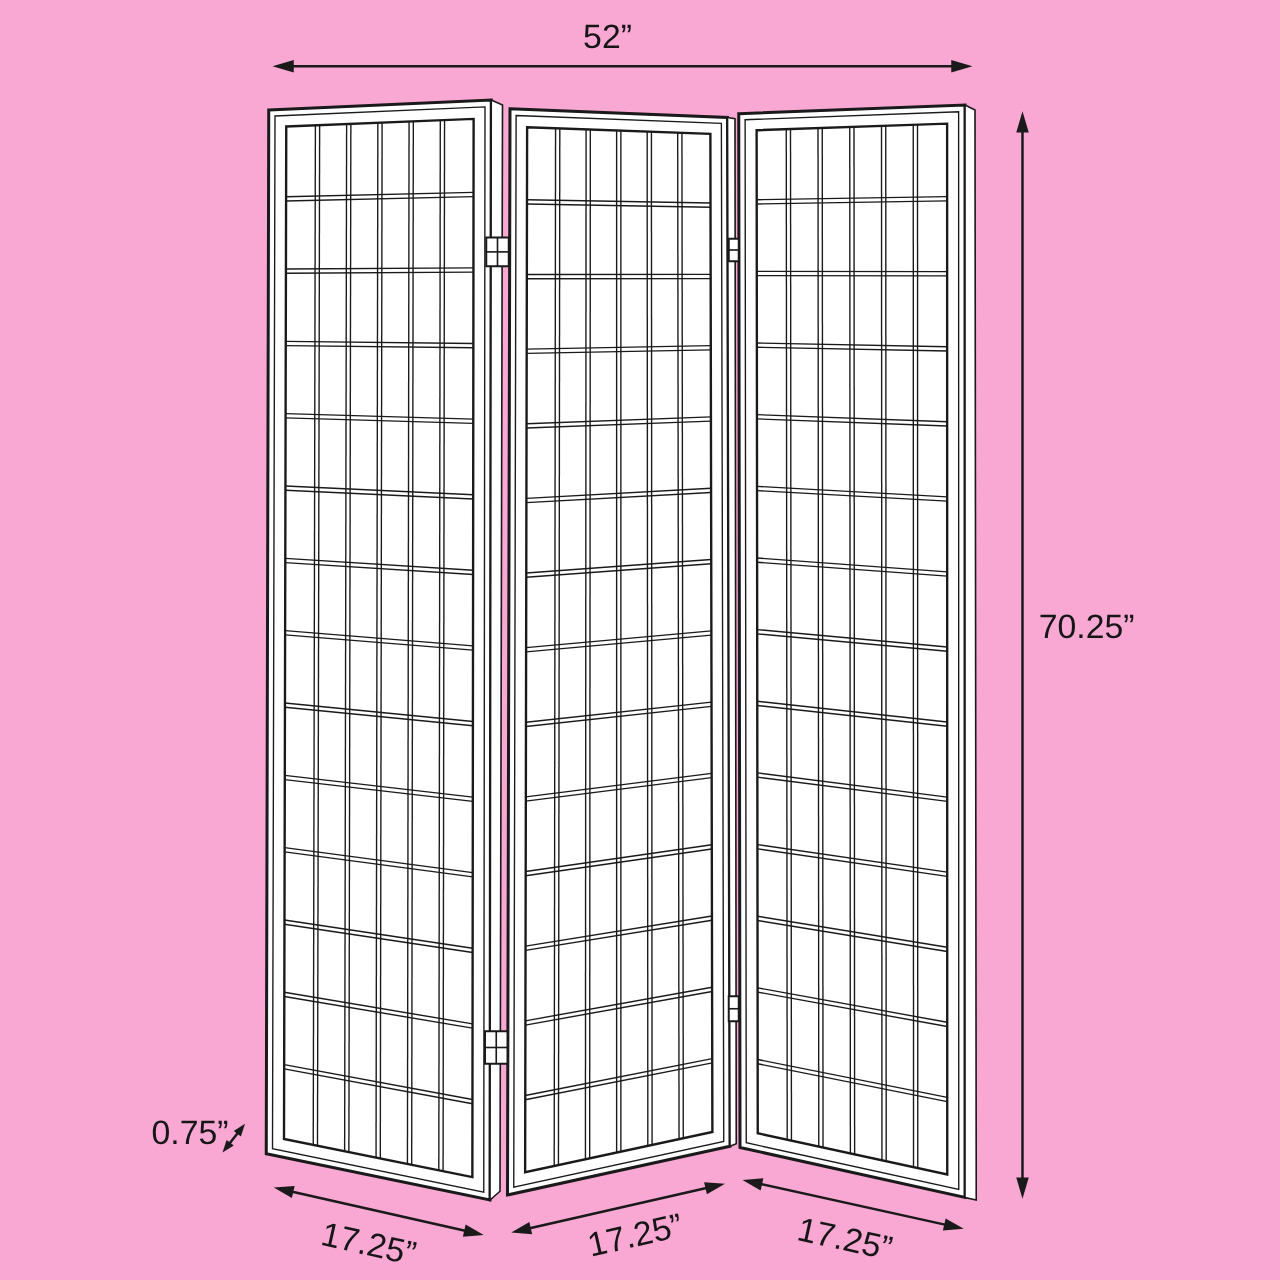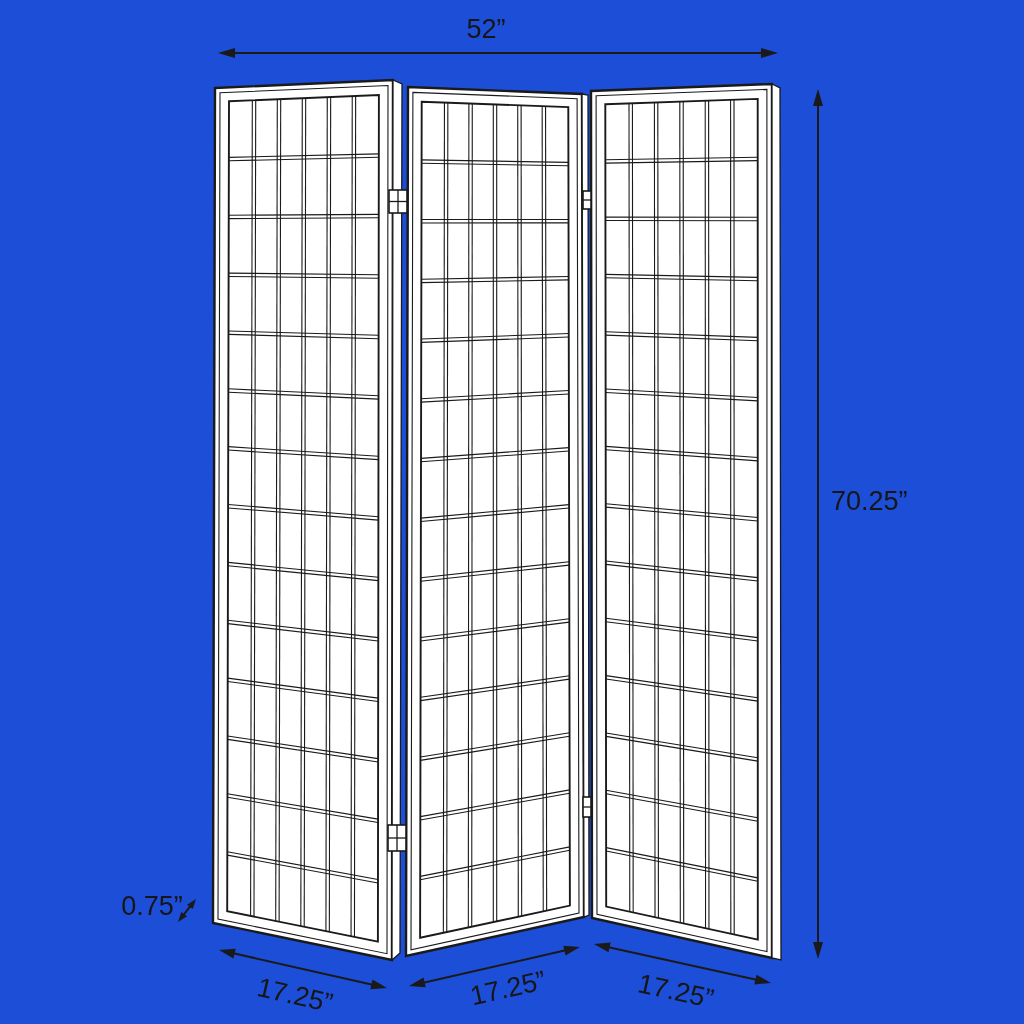--- a/index.html
+++ b/index.html
@@ -1,16 +1,16 @@
 <!DOCTYPE html>
 <html><head>
 <meta charset="utf-8">
 <style>
   html,body{margin:0;padding:0;background:#ffffff;}
-  .stage{position:relative;width:1024px;height:1024px;background:#1d4ed8;overflow:hidden;text-align:right;}
+  .stage{position:relative;width:1024px;height:1024px;background:#f9a8d4;overflow:hidden;text-align:right;}
   svg{display:block;}
   text.dim{
     font-family:"Liberation Sans", sans-serif;
     font-size:27px;
     fill:#161616;
   }
 </style>
 </head>
 <body>
 

